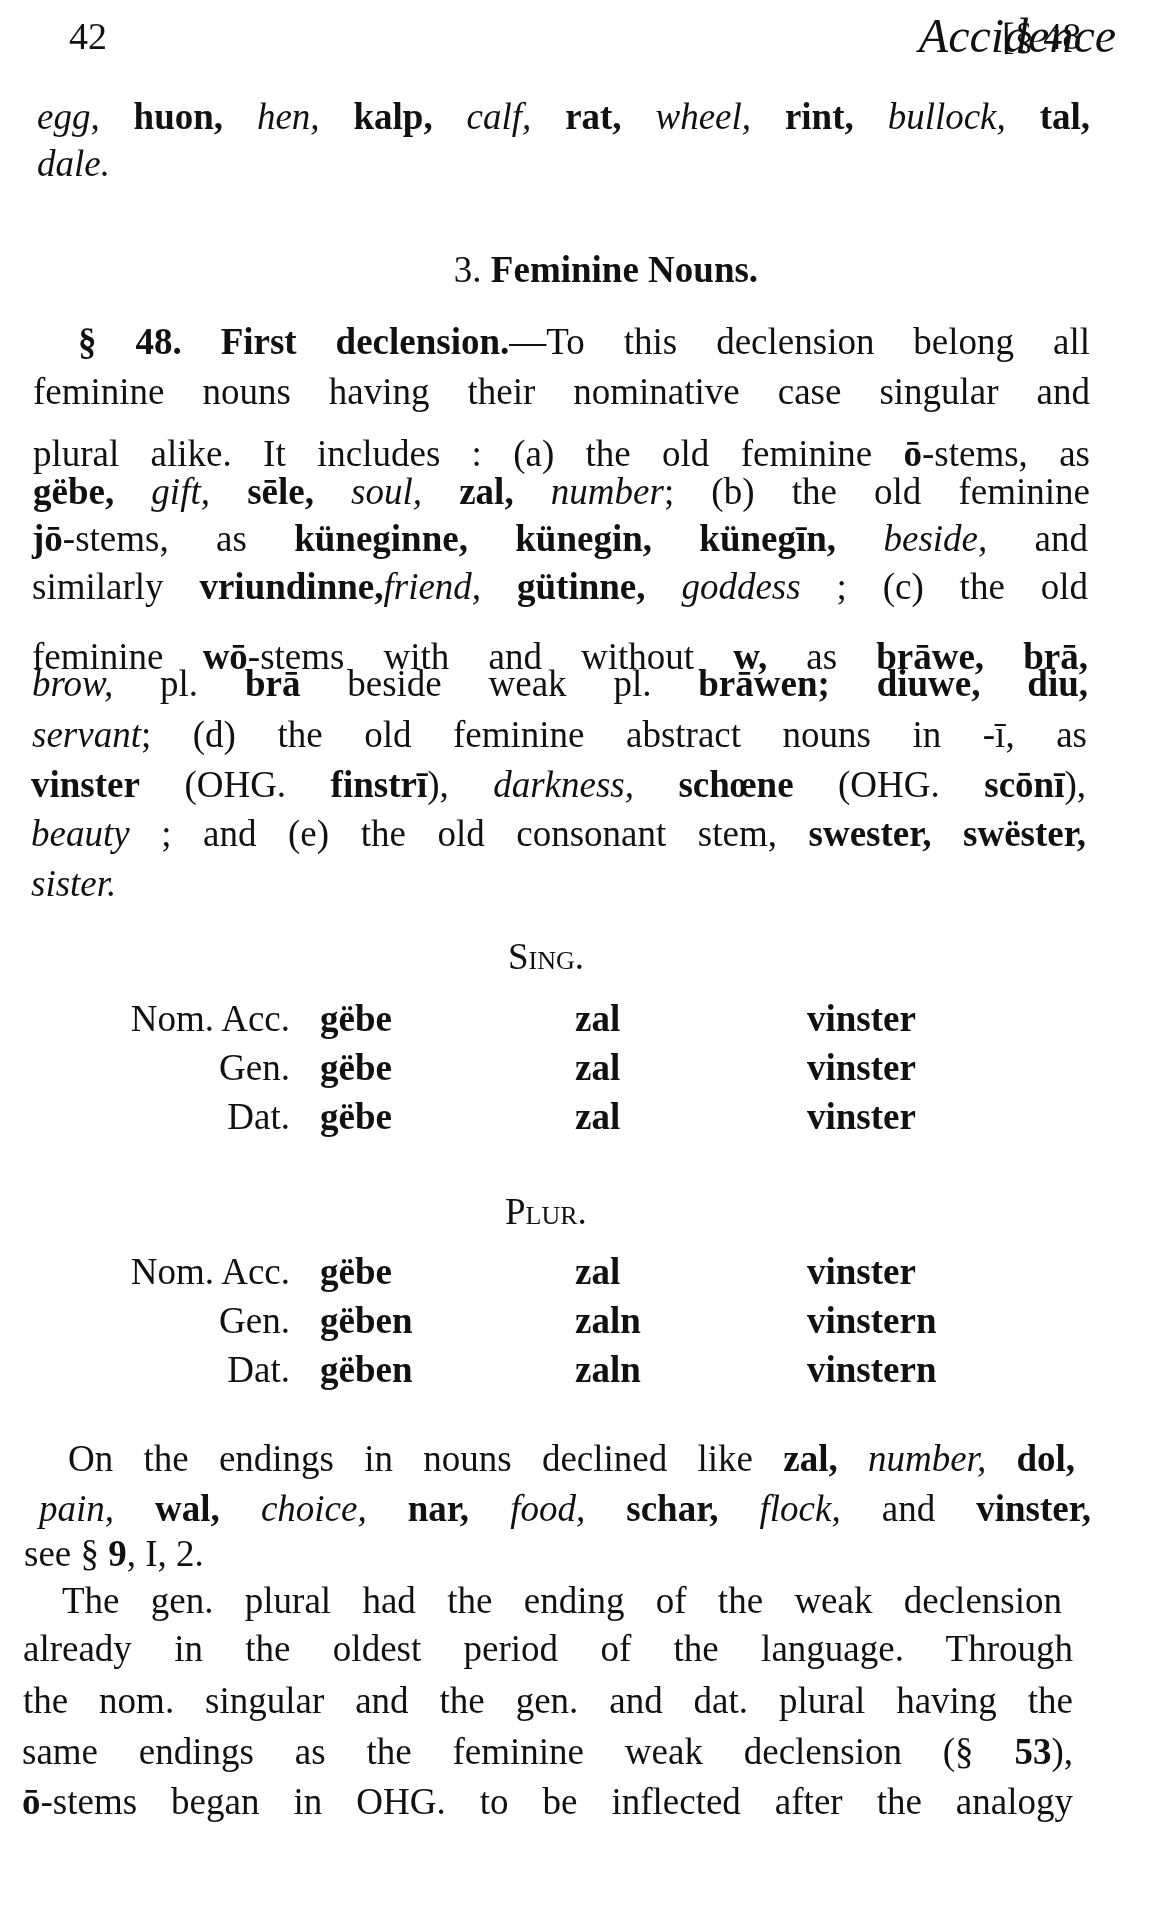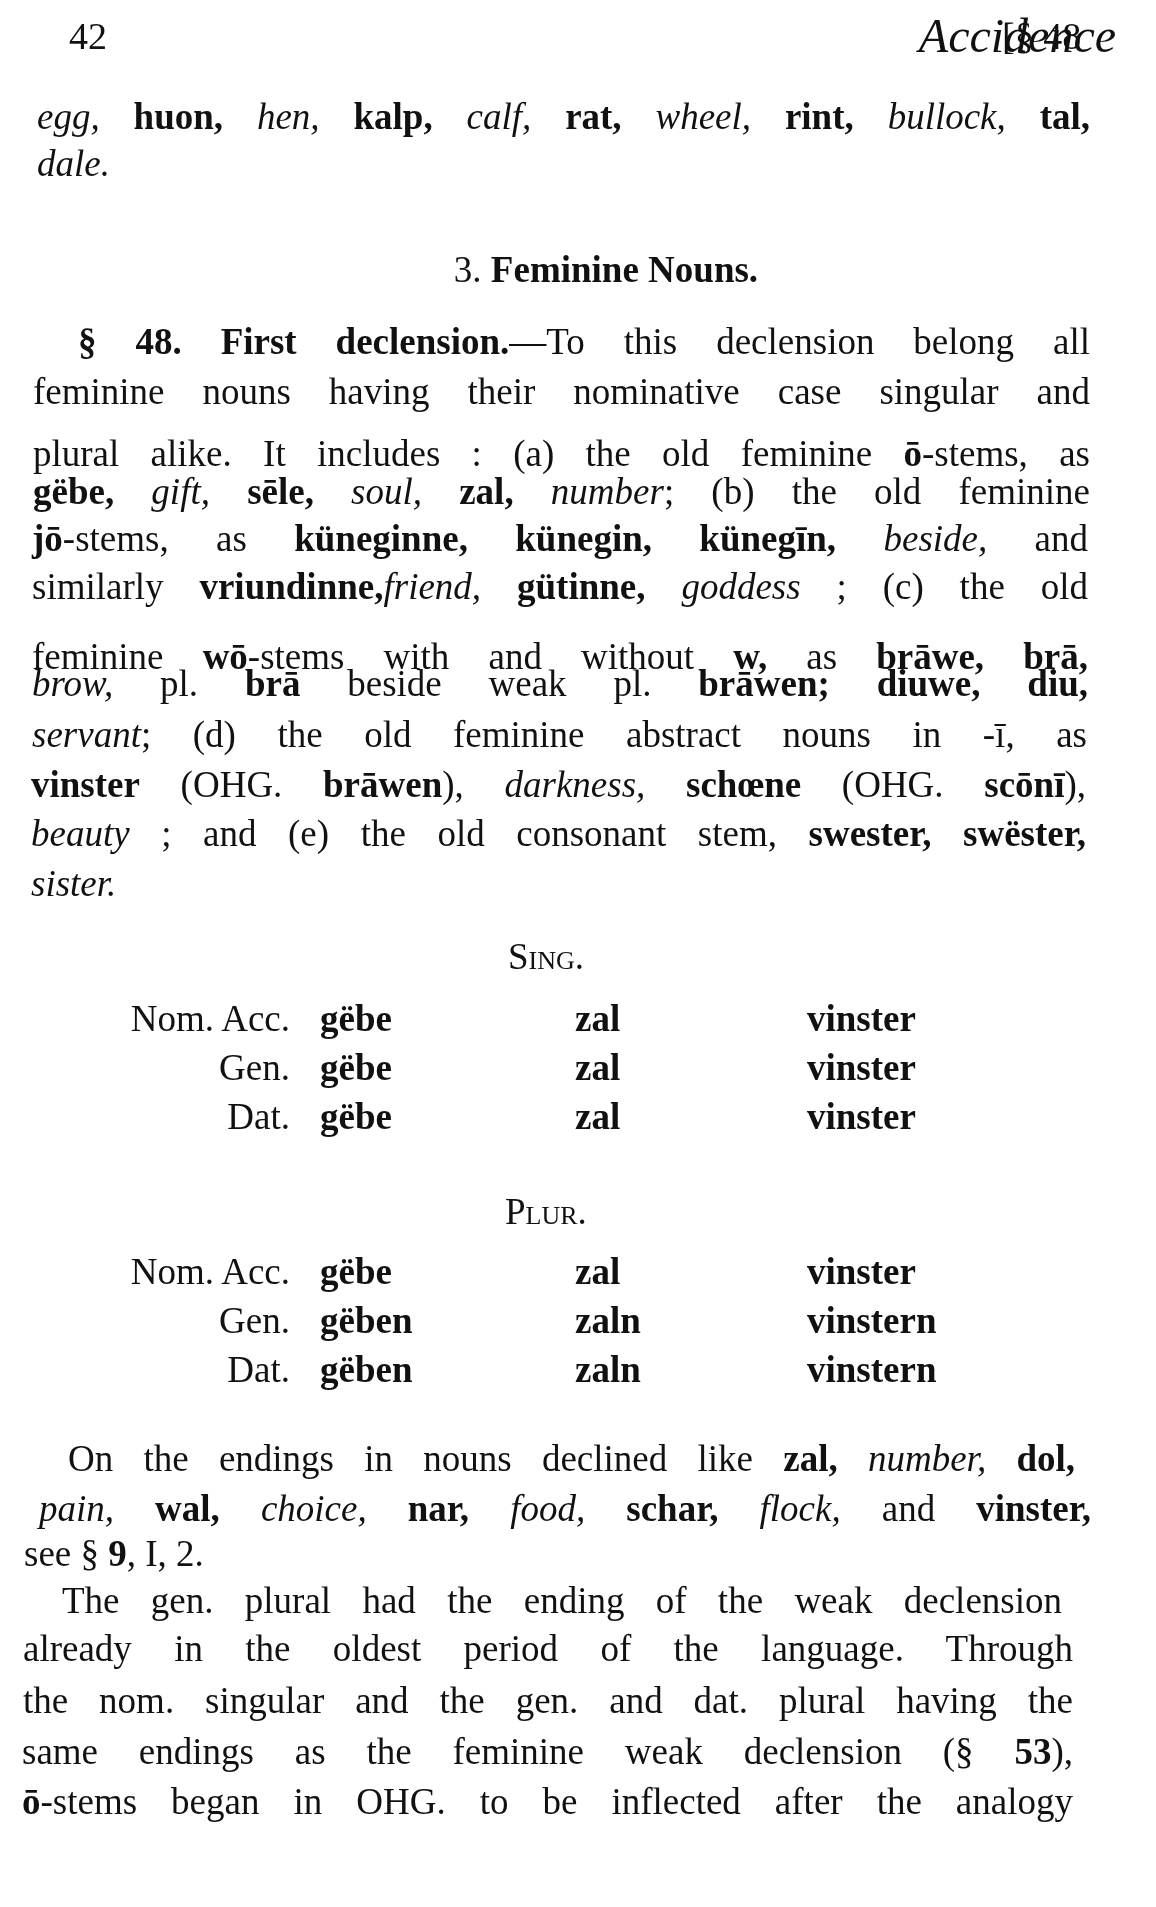--- a/index.html
+++ b/index.html
@@ -28,21 +28,21 @@
     <div class="ln last" style="top: 139px; left: 37px; width: 1053px;"><span class="i">dale.</span></div>
     <div class="ln" style="top: 317px; left: 78px; width: 1012px;"><span class="b">§ 48. First declension.</span><span>—To this declension belong all</span></div>
     <div class="ln" style="top: 367px; left: 33px; width: 1057px;"><span>feminine nouns having their nominative case singular and</span></div>
     <div class="ln" style="top: 429px; left: 33px; width: 1057px;"><span>plural alike.  It includes : (a) the old feminine </span><span class="b">ō</span><span>-stems, as</span></div>
     <div class="ln" style="top: 467px; left: 33px; width: 1057px;"><span class="b">gëbe,</span><span class="i"> gift,</span><span class="b"> sēle,</span><span class="i"> soul,</span><span class="b"> zal,</span><span class="i"> number</span><span>; (b) the old feminine</span></div>
     <div class="ln" style="top: 514px; left: 32px; width: 1056px;"><span class="b">jō</span><span>-stems, as </span><span class="b">küneginne, künegin, künegīn,</span><span class="i"> beside,</span><span> and</span></div>
     <div class="ln" style="top: 562px; left: 32px; width: 1056px;"><span>similarly </span><span class="b">vriundinne,</span><span class="i">friend,</span><span class="b"> gütinne,</span><span class="i"> goddess</span><span> ; (c) the old</span></div>
     <div class="ln" style="top: 612px; left: 32px; width: 1056px; margin-top: 20px;"><span>feminine </span><span class="b">wō</span><span>-stems with and without </span><span class="b">w,</span><span> as </span><span class="b">brāwe, brā,</span></div>
     <div class="ln" style="top: 659px; left: 32px; width: 1056px;"><span class="i">brow,</span><span> pl. </span><span class="b">brā</span><span> beside weak pl. </span><span class="b">brāwen; diuwe, diu,</span></div>
     <div class="ln" style="top: 710px; left: 32px; width: 1055px;"><span class="i">servant</span><span>; (d) the old feminine abstract nouns in -ī, as</span></div>
-    <div class="ln" style="top: 760px; left: 31px; width: 1055px;"><span class="b">vinster</span><span> (OHG. </span><span class="b">brāwen</span><span>),</span><span class="i"> darkness,</span><span class="b"> schœne</span><span> (OHG. </span><span class="b">scōnī</span><span>),</span></div>
+    <div class="ln" style="top: 760px; left: 31px; width: 1055px;"><span class="b">vinster</span><span> (OHG. </span><span class="b">finstrī</span><span>),</span><span class="i"> darkness,</span><span class="b"> schœne</span><span> (OHG. </span><span class="b">scōnī</span><span>),</span></div>
     <div class="ln" style="top: 809px; left: 31px; width: 1055px;"><span class="i">beauty</span><span> ; and (e) the old consonant stem, </span><span class="b">swester, swëster,</span></div>
     <div class="ln last" style="top: 859px; left: 31px; width: 1055px;"><span class="i">sister.</span></div>
     <div class="ln" style="top: 1434px; left: 68px; width: 1007px;"><span>On the endings in nouns declined like </span><span class="b">zal,</span><span class="i"> number,</span><span class="b"> dol,</span></div>
     <div class="ln" style="top: 1484px; left: 39px; width: 1052px;"><span class="i">pain,</span><span class="b"> wal,</span><span class="i"> choice,</span><span class="b"> nar,</span><span class="i"> food,</span><span class="b"> schar,</span><span class="i"> flock,</span><span> and </span><span class="b">vinster,</span></div>
     <div class="ln last" style="top: 1529px; left: 24px; width: 1051px;"><span>see § </span><span class="b">9</span><span>, I, 2.</span></div>
     <div class="ln" style="top: 1576px; left: 62px; width: 1000px;"><span>The gen. plural had the ending of the weak declension</span></div>
     <div class="ln" style="top: 1624px; left: 23px; width: 1050px;"><span>already in the oldest period of the language.  Through</span></div>
     <div class="ln" style="top: 1676px; left: 23px; width: 1050px;"><span>the nom. singular and the gen. and dat. plural having the</span></div>
     <div class="ln" style="top: 1727px; left: 22px; width: 1051px;"><span>same endings as the feminine weak declension (§ </span><span class="b">53</span><span>),</span></div>
     <div class="ln" style="top: 1777px; left: 22px; width: 1051px;"><span class="b">ō</span><span>-stems began in OHG. to be inflected after the analogy</span></div>

